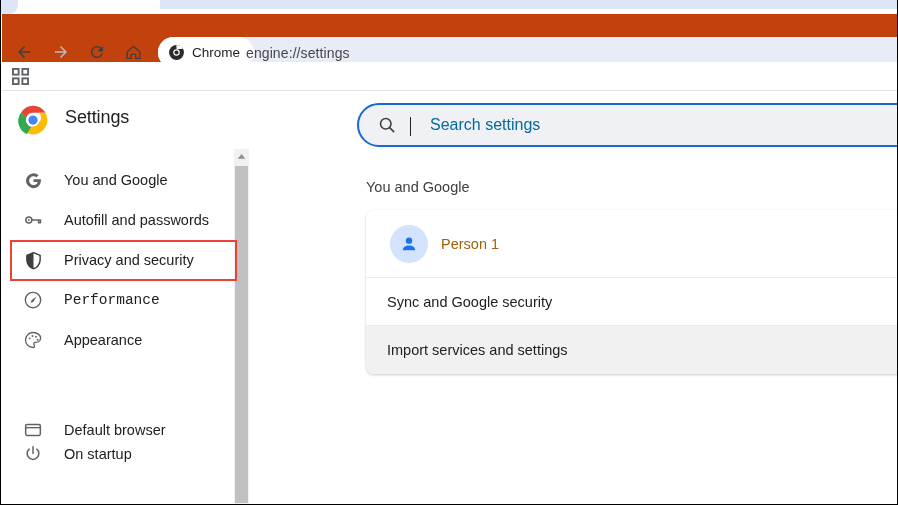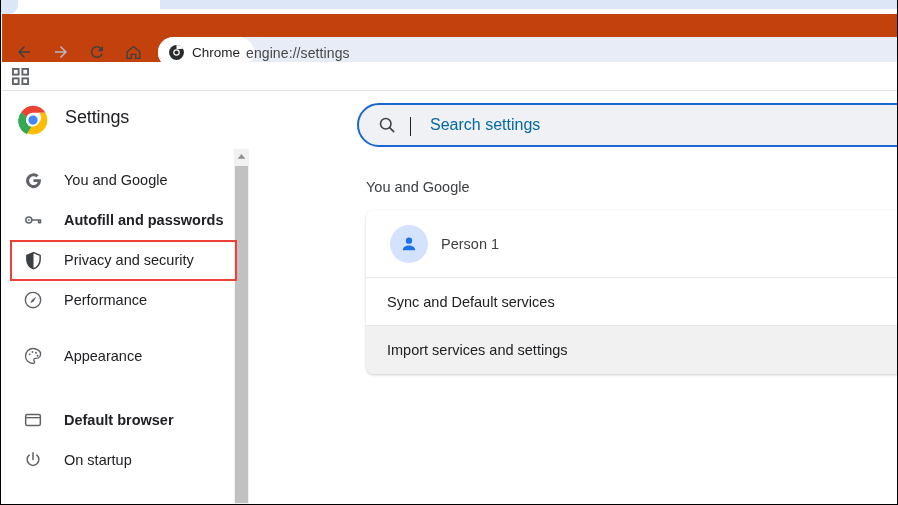--- a/index.html
+++ b/index.html
@@ -277,21 +277,21 @@
     border-radius: 50%;
     background: #d3e3fd;
     display: flex;
     align-items: center;
     justify-content: center;
   }
   .profile-name {
     position: absolute;
     left: 75px;
     font-size: 14.5px;
-    color: #404040;
+    color: #a16207;
   }
   .row-link {
     height: 48px;
     border-bottom: 1px solid #e8eaed;
   }
   .row-link:last-child { border-bottom: none; }
   .row-hover { background: #f1f1f1; }
   .row-label {
     position: absolute;
     left: 21px;
@@ -392,76 +392,76 @@
       <div class="nav-item" style="top:11px;">
         <span class="nav-icon">
           <svg width="19" height="19" viewBox="0 0 24 24">
             <path d="M12 2a10 10 0 1 0 9.8 12h-9.8v-3.6h13.3q.2 1 .2 2.1" fill="none"></path>
             <path d="M21.3 10.4H12v3.5h5.4a5.6 5.6 0 1 1-1.6-5.9l2.6-2.6A9.4 9.4 0 1 0 21.4 12a10 10 0 0 0-.1-1.6z" fill="#5f6368"></path>
           </svg>
         </span>
         <span class="nav-label">You and Google</span>
       </div>
 
-      <div class="nav-item" style="top:51px;font-weight:bold;">
+      <div class="nav-item" style="top:51px;">
         <span class="nav-icon">
           <svg width="20" height="20" viewBox="0 0 24 24">
             <circle cx="7" cy="12" r="3.6" fill="none" stroke="#5f6368" stroke-width="1.8"></circle>
             <circle cx="7" cy="12" r="1.1" fill="#5f6368"></circle>
             <path d="M10.6 12H21v3.2h-2.3V12" fill="none" stroke="#5f6368" stroke-width="1.8" stroke-linejoin="round"></path>
           </svg>
         </span>
         <span class="nav-label">Autofill and passwords</span>
       </div>
 
       <div class="nav-item" style="top:91px;padding-left:48px;">
         <span class="nav-icon">
           <svg width="19" height="19" viewBox="0 0 24 24">
             <path d="M12 2 3.6 5.6v5.6c0 5.2 3.6 10 8.4 11.2 4.8-1.2 8.4-6 8.4-11.2V5.6z" fill="none" stroke="#3c4043" stroke-width="1.8" stroke-linejoin="round"></path>
             <path d="M12 2 3.6 5.6v5.6c0 5.2 3.6 10 8.4 11.2z" fill="#3c4043"></path>
           </svg>
         </span>
         <span class="nav-label">Privacy and security</span>
       </div>
 
-      <div class="nav-item" style="top:131px;">
+      <div class="nav-item" style="top:131px;font-family:Liberation Mono, monospace;">
         <span class="nav-icon">
           <svg width="20" height="20" viewBox="0 0 24 24">
             <circle cx="12" cy="12" r="9.2" fill="none" stroke="#5f6368" stroke-width="1.7"></circle>
             <path d="M16.2 7.8 10.4 12l-1.4 3.6 3.6-1.4z" fill="#5f6368"></path>
           </svg>
         </span>
         <span class="nav-label">Performance</span>
       </div>
 
-      <div class="nav-item" style="top:187px;">
+      <div class="nav-item" style="top:171px;">
         <span class="nav-icon">
           <svg width="20" height="20" viewBox="0 0 24 24">
             <path d="M12 3a9 9 0 0 0 0 18c1.1 0 1.9-.9 1.9-1.9 0-.5-.2-.9-.5-1.2-.3-.3-.5-.7-.5-1.2 0-1 .9-1.9 1.9-1.9H16a5.2 5.2 0 0 0 5.1-5.2C21.1 6.1 17 3 12 3z" fill="none" stroke="#5f6368" stroke-width="1.6"></path>
             <circle cx="8" cy="10" r="1.15" fill="#5f6368"></circle>
             <circle cx="11.4" cy="7.2" r="1.15" fill="#5f6368"></circle>
             <circle cx="15.6" cy="8" r="1.15" fill="#5f6368"></circle>
             <circle cx="17.5" cy="11.6" r="1.15" fill="#5f6368"></circle>
           </svg>
         </span>
         <span class="nav-label">Appearance</span>
       </div>
 
 
-      <div class="nav-item" style="top:251px;font-weight:bold;">
+      <div class="nav-item" style="top:261px;">
         <span class="nav-icon">
           <svg width="20" height="20" viewBox="0 0 24 24">
             <rect x="3.2" y="5.5" width="17.6" height="13" rx="1.6" fill="none" stroke="#5f6368" stroke-width="1.8"></rect>
             <path d="M3.2 9.2h17.6" stroke="#5f6368" stroke-width="1.6"></path>
           </svg>
         </span>
         <span class="nav-label">Default browser</span>
       </div>
 
-      <div class="nav-item" style="top:291px;">
+      <div class="nav-item" style="top:285px;">
         <span class="nav-icon">
           <svg width="20" height="20" viewBox="0 0 24 24">
             <path d="M12 3.2v8.2" stroke="#5f6368" stroke-width="1.8" stroke-linecap="round"></path>
             <path d="M7.4 6.2a7 7 0 1 0 9.2 0" fill="none" stroke="#5f6368" stroke-width="1.8" stroke-linecap="round"></path>
           </svg>
         </span>
         <span class="nav-label">On startup</span>
       </div>
 
     </div>
@@ -495,21 +495,21 @@
           <span class="avatar">
             <svg width="20" height="20" viewBox="0 0 24 24">
               <circle cx="12" cy="8" r="3.8" fill="#1a73e8"></circle>
               <path d="M4.6 19.4c0-3.6 3.4-5.6 7.4-5.6s7.4 2 7.4 5.6z" fill="#1a73e8"></path>
             </svg>
           </span>
           <span class="profile-name">Person 1</span>
         </div>
 
         <div class="card-row row-link">
-          <span class="row-label">Sync and Default services</span>
+          <span class="row-label">Sync and Google security</span>
         </div>
 
         <div class="card-row row-link row-hover">
           <span class="row-label">Import services and settings</span>
         </div>
 
       </div>
     </div>
   </div>
 

